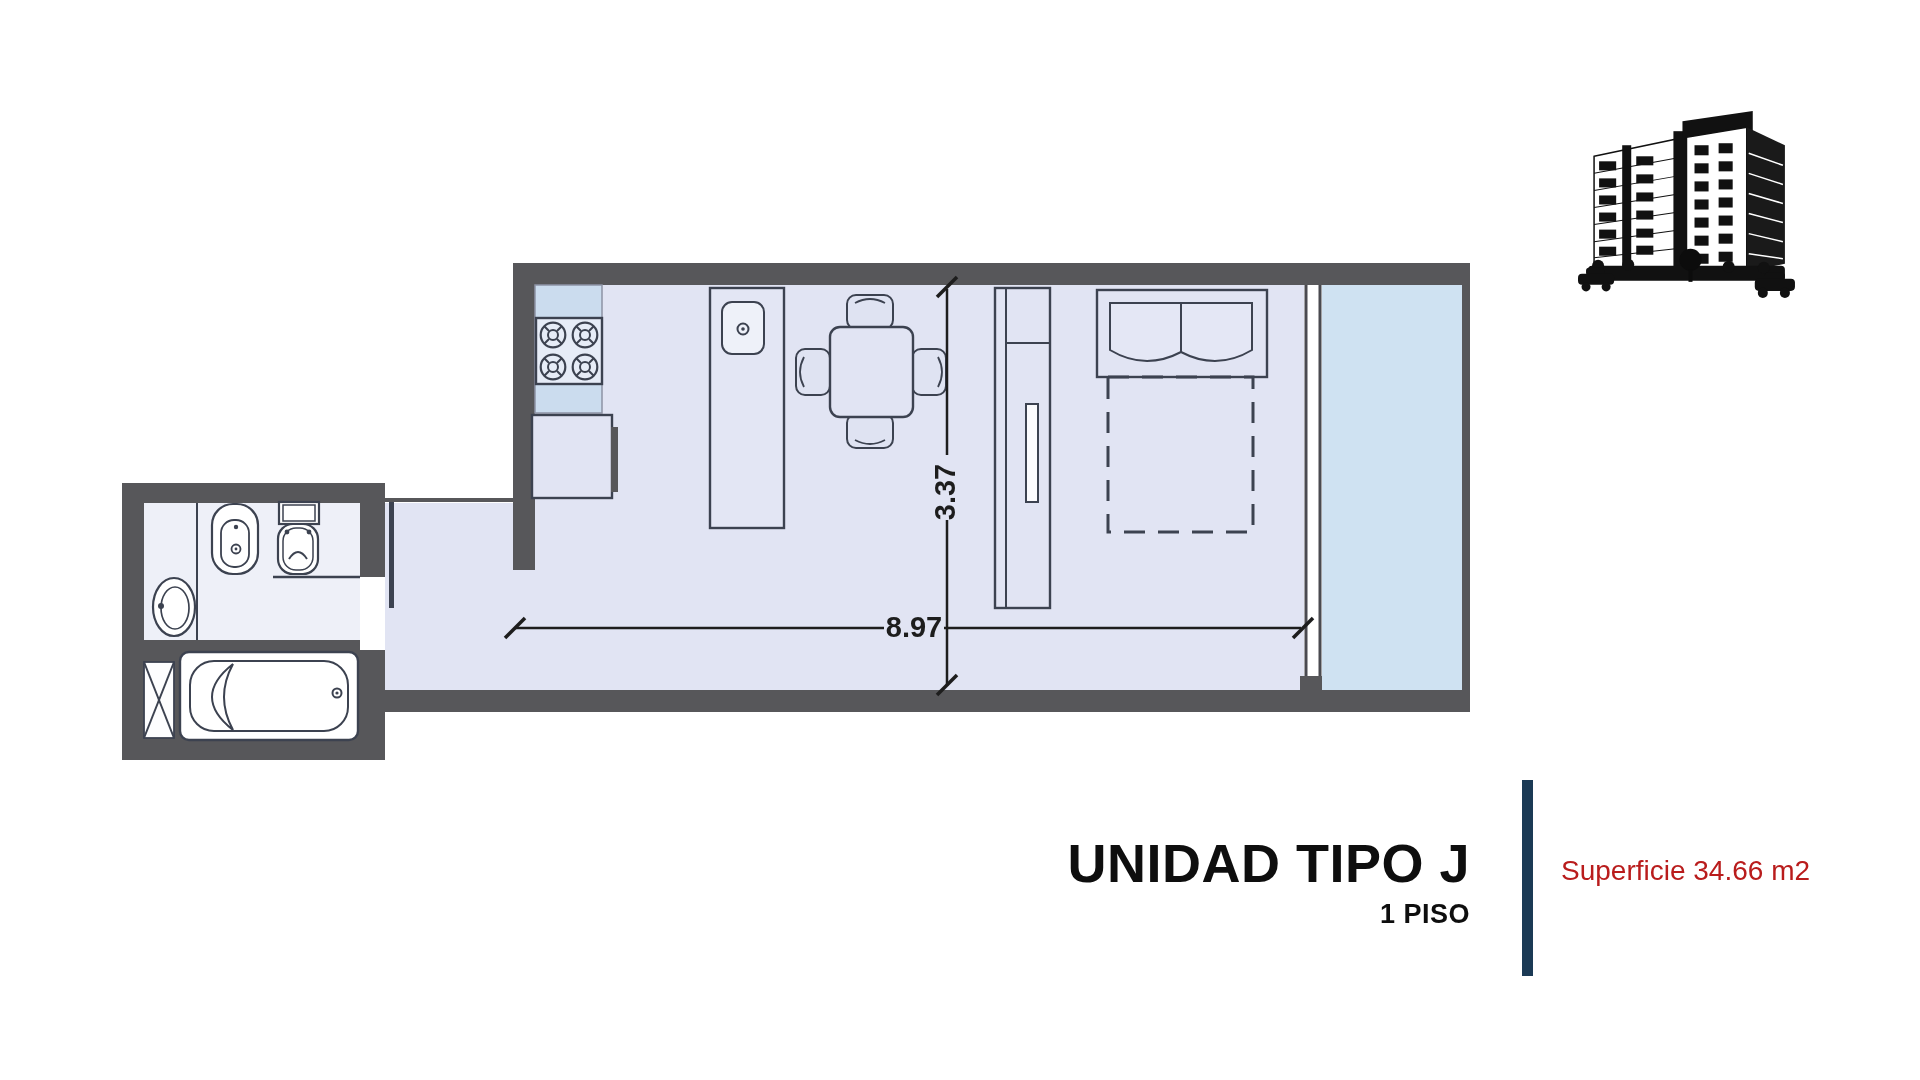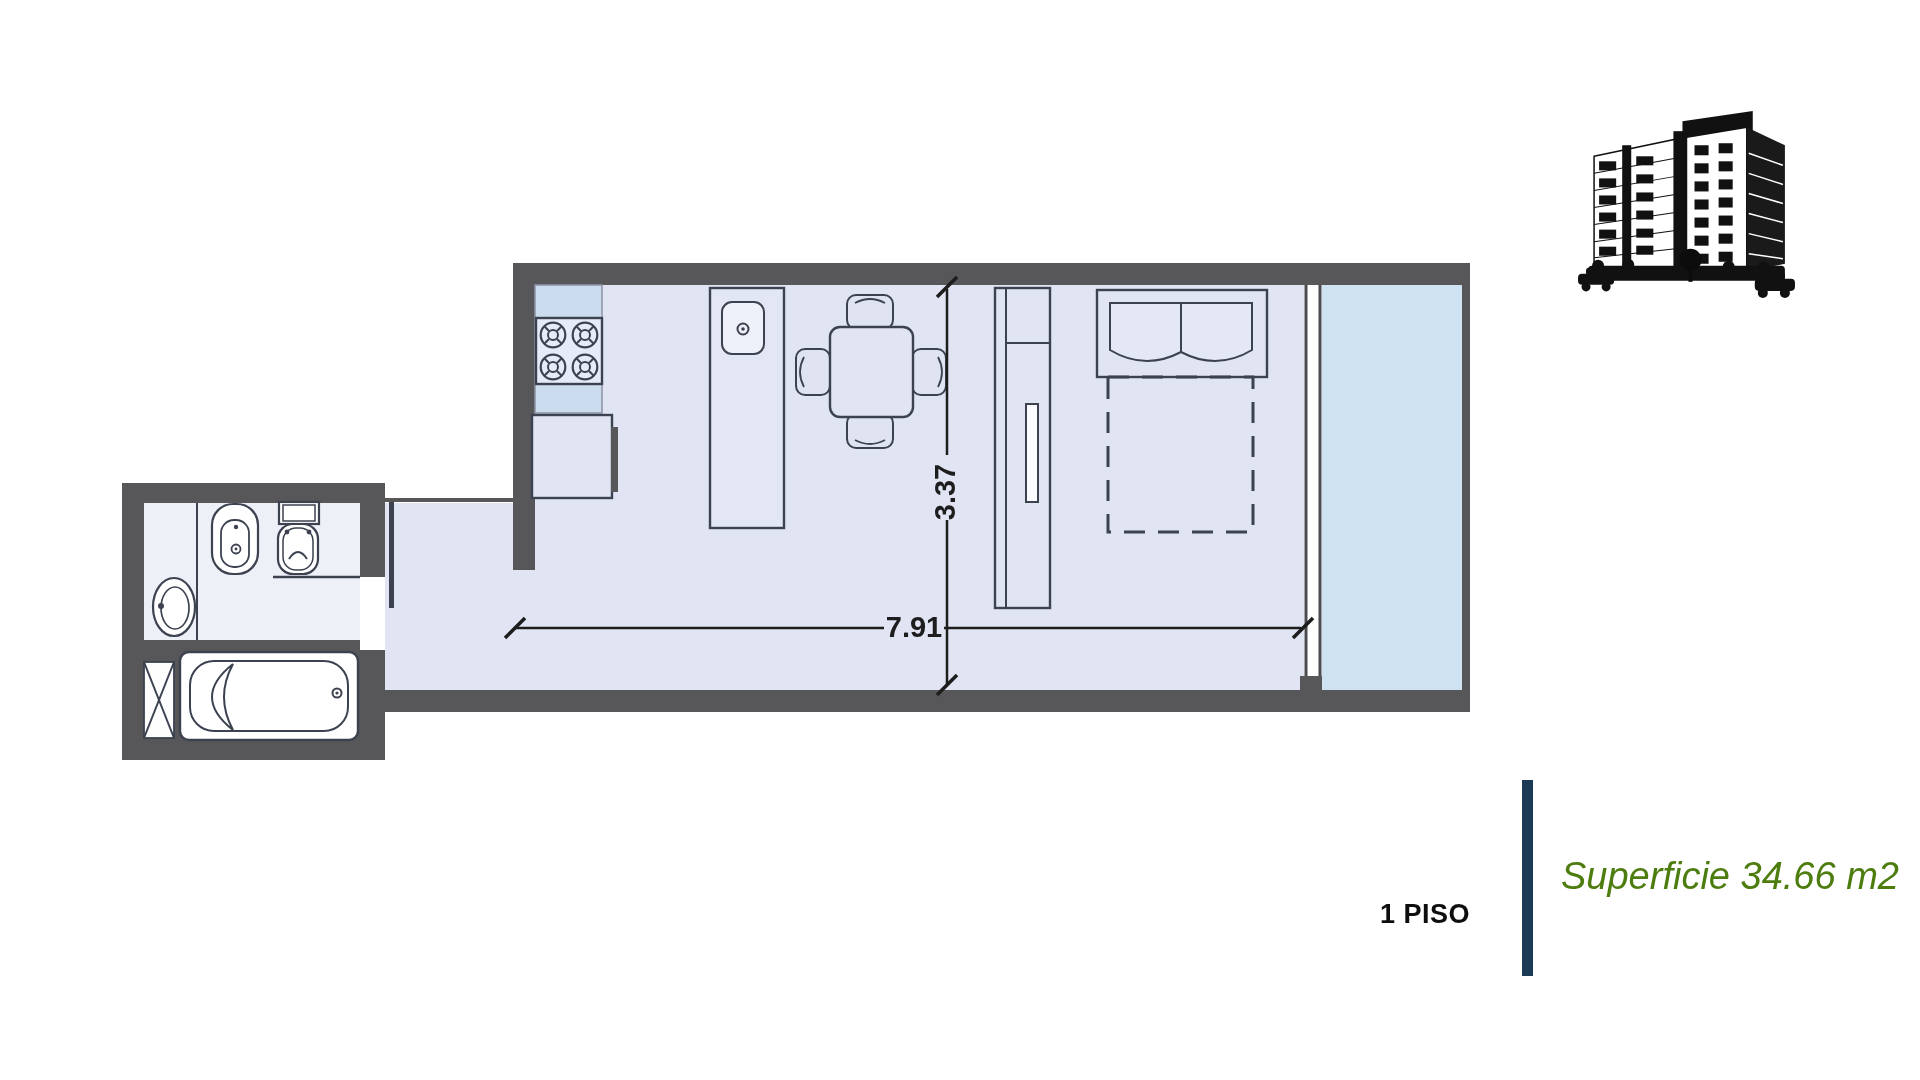--- a/index.html
+++ b/index.html
@@ -7,21 +7,21 @@
   .stage{position:absolute;left:0;top:0;width:1920px;height:1080px;}
   .abs{position:absolute;}
   #plan-svg{left:0;top:0;width:1920px;height:1080px;}
   #building-svg{left:1578px;top:100px;width:226px;height:208px;}
   .dim-label{color:#1d1d1d;font-weight:700;font-size:29px;line-height:1;white-space:nowrap;}
   #dim-w{left:914px;top:613px;transform:translateX(-50%);}
   #dim-h{left:945px;top:492px;transform:translate(-50%,-50%) rotate(-90deg);}
   #unit-title{right:450px;top:836px;font-size:54px;font-weight:700;color:#0e0e0e;line-height:1;letter-spacing:.5px;}
   #floor-label{right:450px;top:901px;font-size:27px;font-weight:700;color:#0e0e0e;line-height:1;letter-spacing:.5px;}
   #accent-bar{left:1522px;top:780px;width:11px;height:196px;}
-  #area-label{left:1561px;top:857px;font-size:38px;font-weight:400;color:#4d7c0f;line-height:1;font-style:italic;}
+  #area-label{left:1561px;top:857px;font-size:28px;font-weight:400;color:#b91c1c;line-height:1;}
 </style>
 </head>
 <body>
 
 <div class="stage">
 
   <svg id="plan-svg" class="abs" viewBox="0 0 1920 1080">
     <defs>
       <g id="burner" fill="none" stroke="#3c4250">
         <circle r="12.3" stroke-width="2.2"></circle>
@@ -159,21 +159,21 @@
       <line x1="947" y1="520" x2="947" y2="686" stroke-width="2.5"></line>
       <line x1="937" y1="297" x2="957" y2="277" stroke-width="3.5"></line>
       <line x1="937" y1="695" x2="957" y2="675" stroke-width="3.5"></line>
       <line x1="515" y1="628" x2="884" y2="628" stroke-width="2.5"></line>
       <line x1="944" y1="628" x2="1301" y2="628" stroke-width="2.5"></line>
       <line x1="505" y1="638" x2="525" y2="618" stroke-width="3.5"></line>
       <line x1="1293" y1="638" x2="1313" y2="618" stroke-width="3.5"></line>
     </g>
   </svg>
 
-  <span id="dim-w" class="abs dim-label">7.91</span>
+  <span id="dim-w" class="abs dim-label">8.97</span>
   <span id="dim-h" class="abs dim-label">3.37</span>
 
   <svg id="building-svg" class="abs" viewBox="0 0 225 205">
 
     <g>
       <polygon points="16,55 97,38 97,170 16,166" fill="#ffffff" stroke="#111111" stroke-width="1.5"></polygon>
       <g stroke="#111111" stroke-width="1">
         <line x1="16" y1="72" x2="97" y2="57"></line>
           <line x1="16" y1="89" x2="97" y2="75"></line>
         <line x1="16" y1="106" x2="97" y2="93"></line>
@@ -249,19 +249,20 @@
       </g>
       <g>
         <rect x="186" y="171" width="20" height="8" rx="3" fill="#111111"></rect>
         <rect x="176" y="177" width="40" height="12" rx="4" fill="#111111"></rect>
         <circle cx="184" cy="191" r="5" fill="#111111"></circle>
           <circle cx="206" cy="191" r="5" fill="#111111"></circle>
       </g>
     </g>
   </svg>
 
+  <div id="unit-title" class="abs">UNIDAD TIPO J</div>
   <div id="floor-label" class="abs">1 PISO</div>
   <svg id="accent-bar" class="abs" viewBox="0 0 11 196">
     <rect x="0" y="0" width="11" height="196" fill="#1b3a55"></rect>
   </svg>
   <div id="area-label" class="abs">Superficie 34.66 m2</div>
 
 </div>
 
 </body></html>

